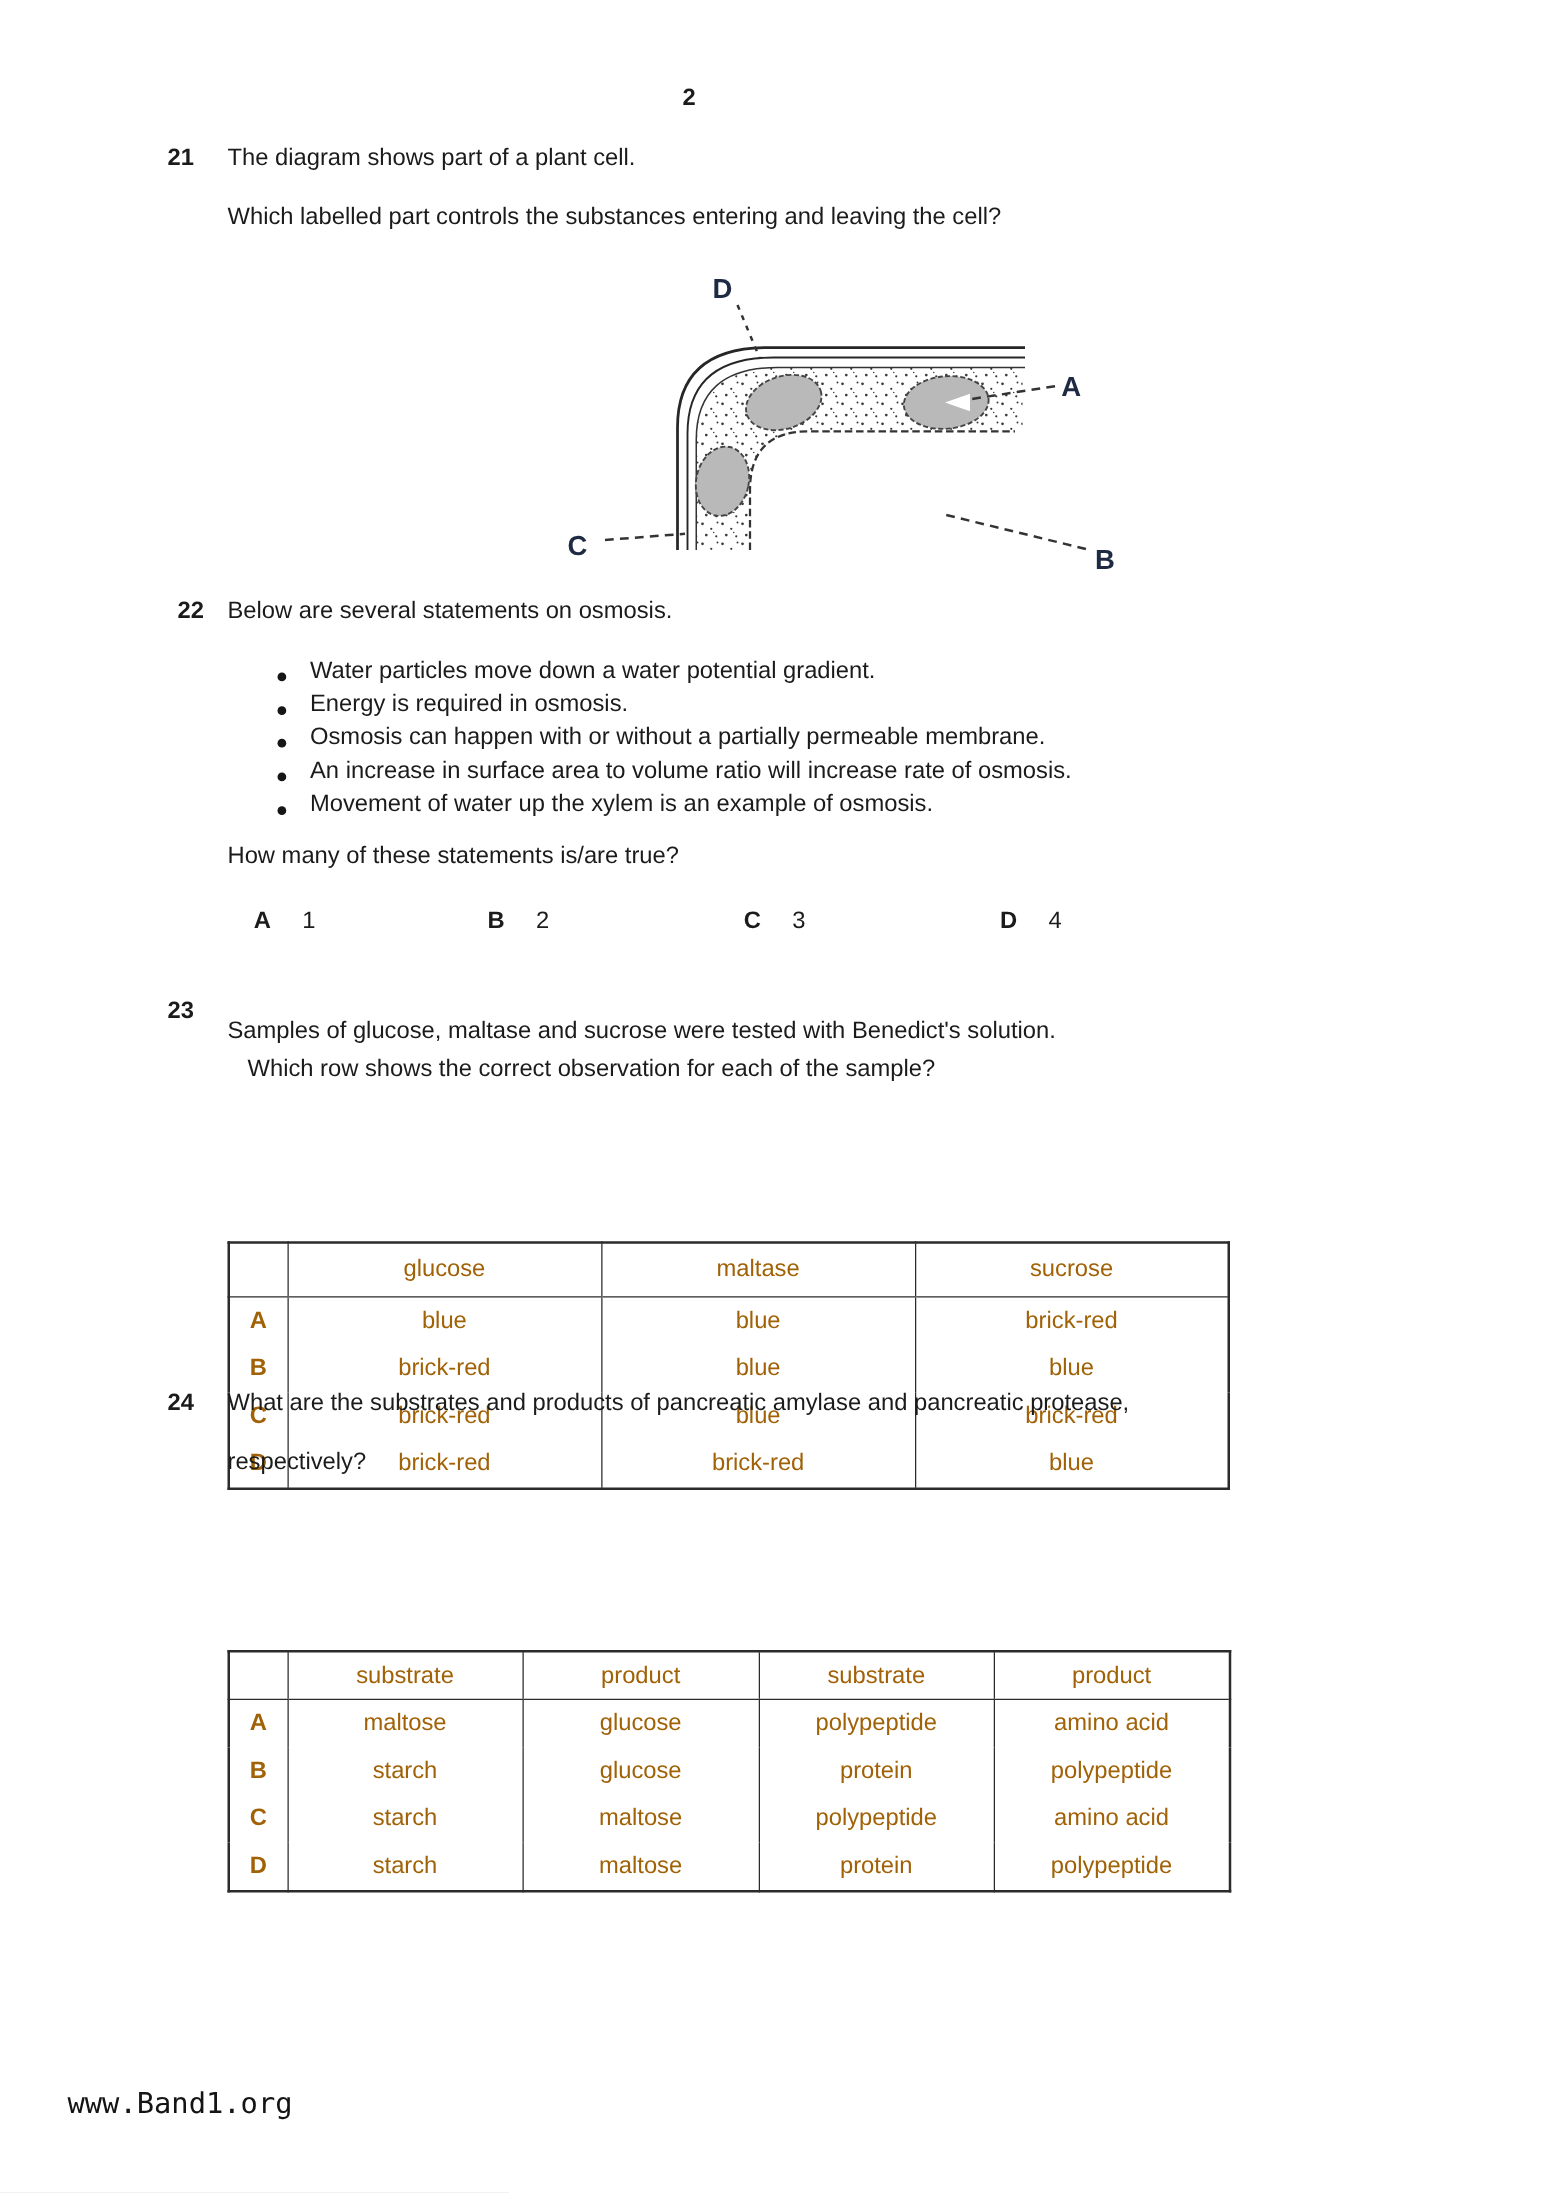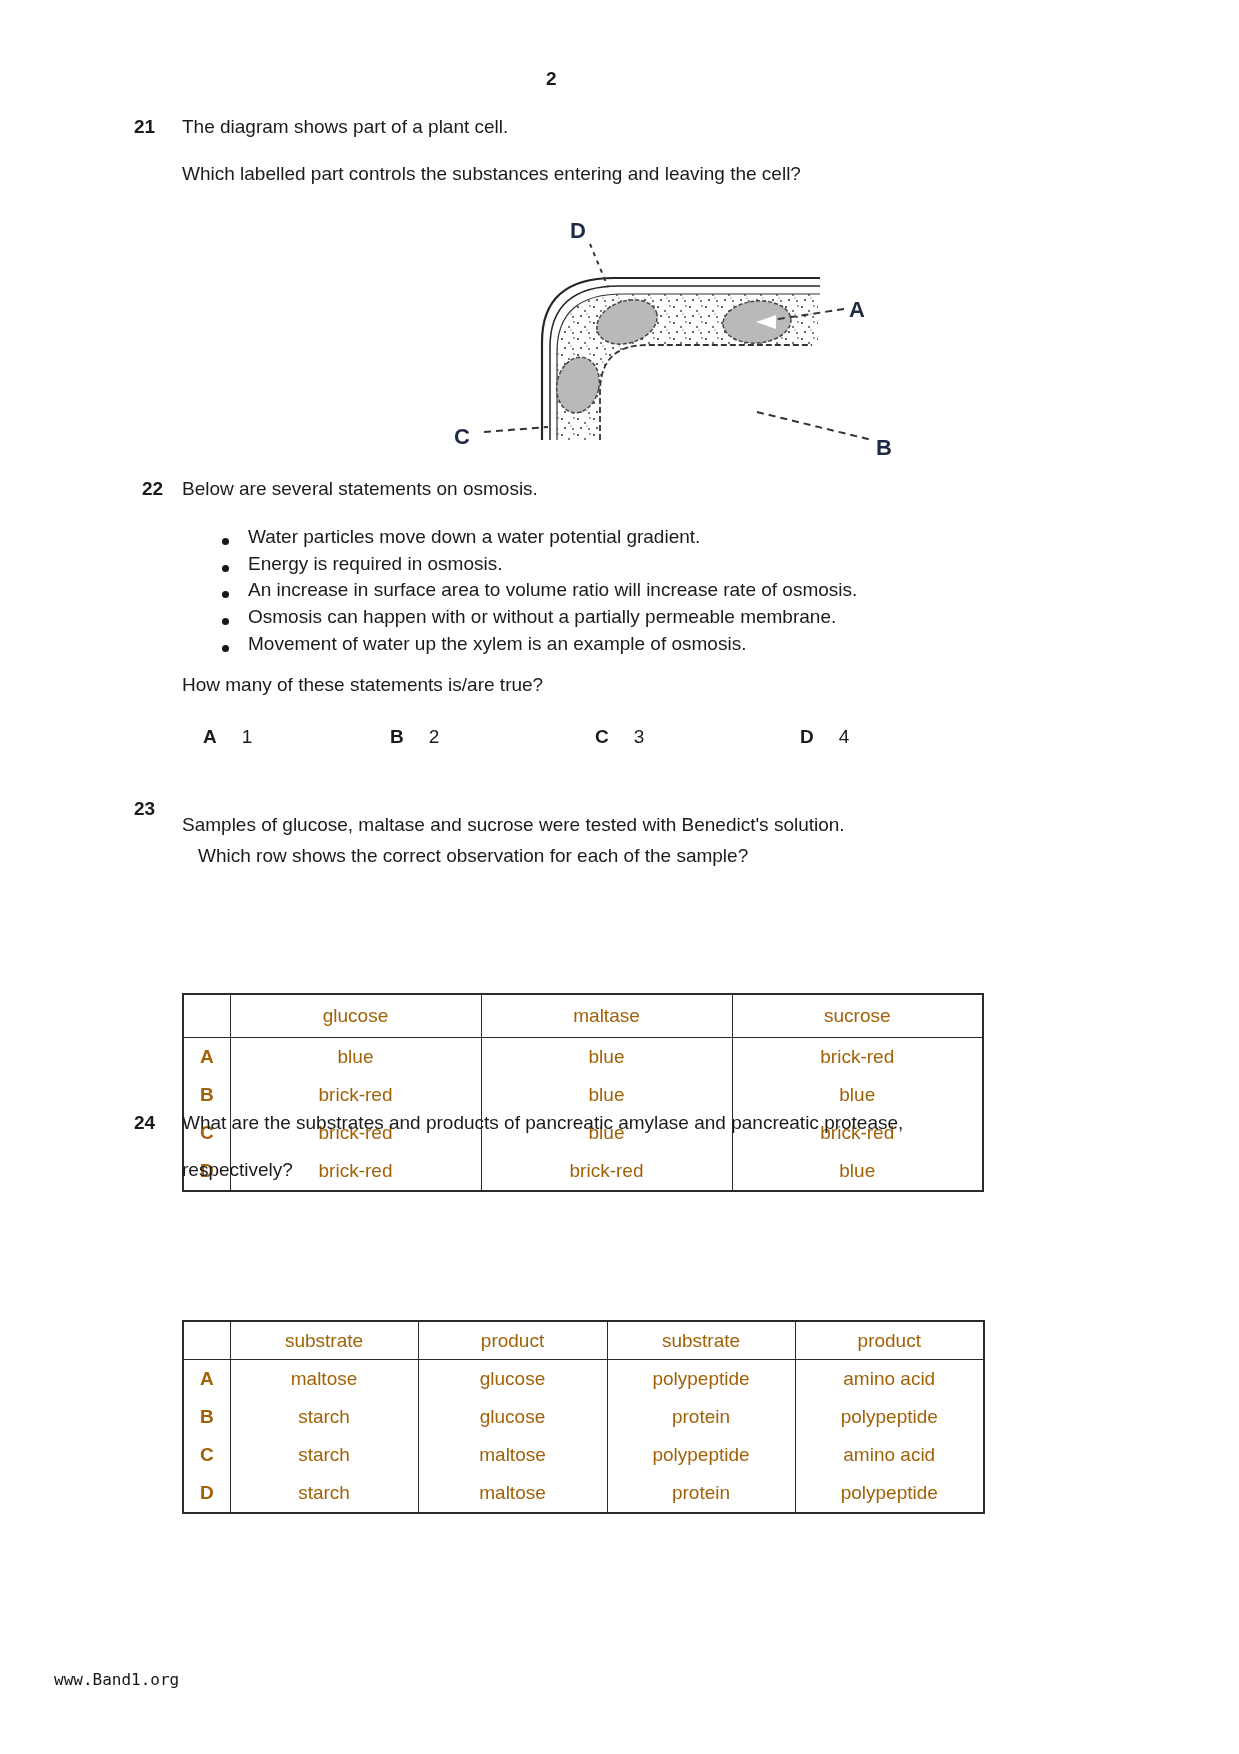--- a/index.html
+++ b/index.html
@@ -41,21 +41,21 @@
 
   .t24{left:182px;top:1320px;width:800px;border:2px solid #2b2b2b;}
   .t24 td{border-left:1.4px solid #2b2b2b;}
   .t24 td:first-child{border-left:none;font-weight:bold;}
   .t24 tr.grp td{border-bottom:1.6px solid #2b2b2b;height:40px;}
   .t24 tr.sub td{border-bottom:1.6px solid #2b2b2b;height:37px;}
   .t24 tr.data td{height:38px;}
 
   .footer{position:absolute;left:54px;top:1670px;
     font-family:"DejaVu Sans Mono","Liberation Mono",monospace;
-    font-size:16px;color:#141414;}
+    font-size:23px;color:#141414;}
 
   .diagram{position:absolute;left:400px;top:192px;}
 </style>
 </head>
 <body>
 
 <div class="page">
 
   <div class="abs bold" style="left:546px;top:68px;">2</div>
 
@@ -107,25 +107,25 @@
     <div class="bullet-row">
       <span class="dot"></span>
       <span>Water particles move down a water potential gradient.</span>
     </div>
     <div class="bullet-row">
       <span class="dot"></span>
       <span>Energy is required in osmosis.</span>
     </div>
     <div class="bullet-row">
       <span class="dot"></span>
+      <span>Osmosis can happen with or without a partially permeable membrane.</span>
+    </div>
+    <div class="bullet-row">
+      <span class="dot"></span>
       <span>An increase in surface area to volume ratio will increase rate of osmosis.</span>
-    </div>
-    <div class="bullet-row">
-      <span class="dot"></span>
-      <span>Osmosis can happen with or without a partially permeable membrane.</span>
     </div>
     <div class="bullet-row">
       <span class="dot"></span>
       <span>Movement of water up the xylem is an example of osmosis.</span>
     </div>
   </div>
 
   <div class="qtext" style="left:182px;top:674px;">How many of these statements is/are true?</div>
 
   <div class="opt" style="left:203px;">

